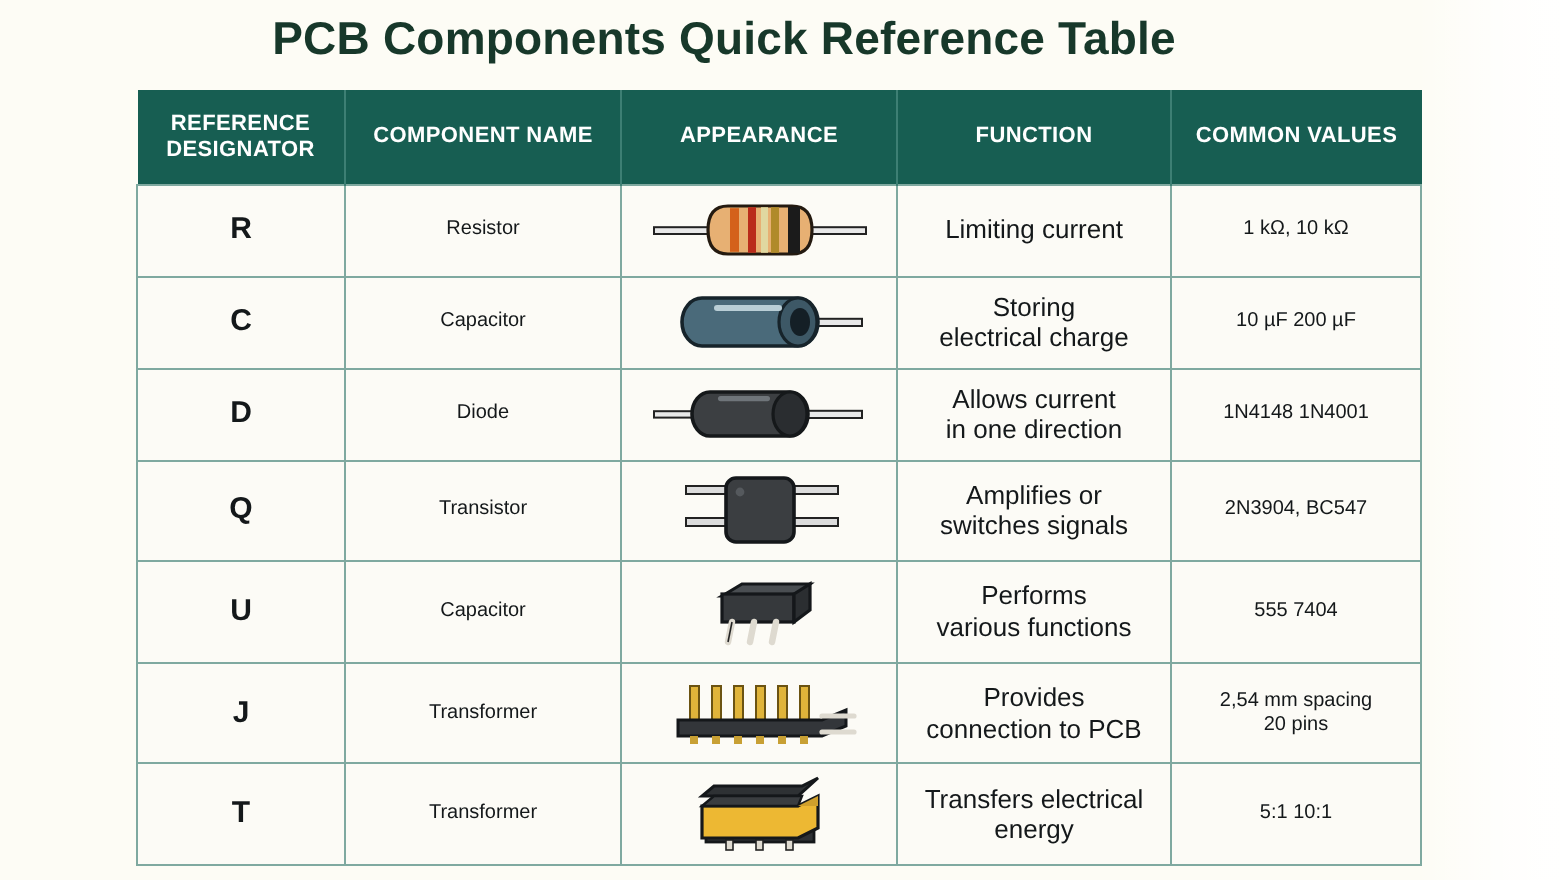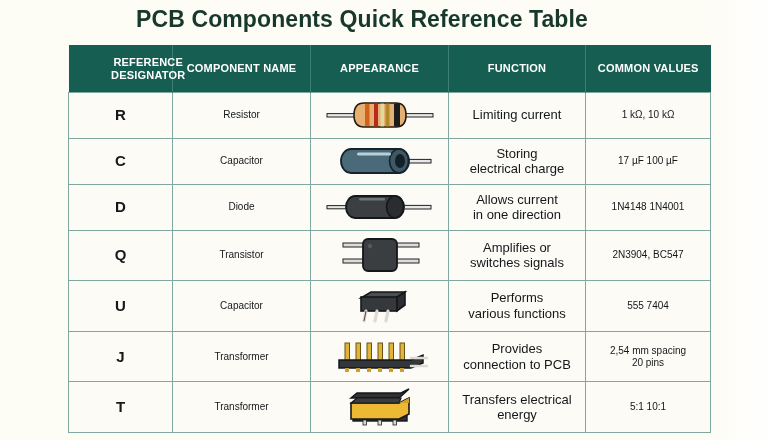--- a/index.html
+++ b/index.html
@@ -77,21 +77,21 @@
     position: absolute;
     left: 0; top: 0;
     width: 100%;
     height: 47px;
     background: #175e52;
     display: flex;
     align-items: center;
     justify-content: center;
     box-sizing: border-box;
   }
-  thead th.ref-head .headbox span { display: block; width: 100%; margin-left: 28px; }
+  thead th.ref-head .headbox span { display: block; width: 100%; }
 
   tbody td {
     border: 1px solid #7fa9a0;
     background: #fcfbf6;
     text-align: center;
     vertical-align: middle;
     font-size: 14px;
     color: #14181a;
     padding: 2px 5px;
     line-height: 1.2;
@@ -187,21 +187,21 @@
             <ellipse cx="79" cy="20" rx="5" ry="7" fill="#141f26"></ellipse>
             <rect x="36" y="11.5" width="34" height="3" rx="1.5" fill="#b9ced6"></rect>
           </svg>
         </div>
       </td>
       <td class="func-cell">
         <span class="line">Storing</span>
         <span class="line">electrical charge</span>
       </td>
       <td class="val-cell">
-        <span class="line">17 µF  100 µF</span>
+        <span class="line">10 µF  200 µF</span>
         <span class="line"></span>
       </td>
     </tr>
 
     <tr>
       <td class="ref-cell">D</td>
       <td class="name-cell">Diode</td>
       <td class="app-cell">
         <div class="app-holder">
           <svg width="118" height="40" viewBox="0 0 118 40">

